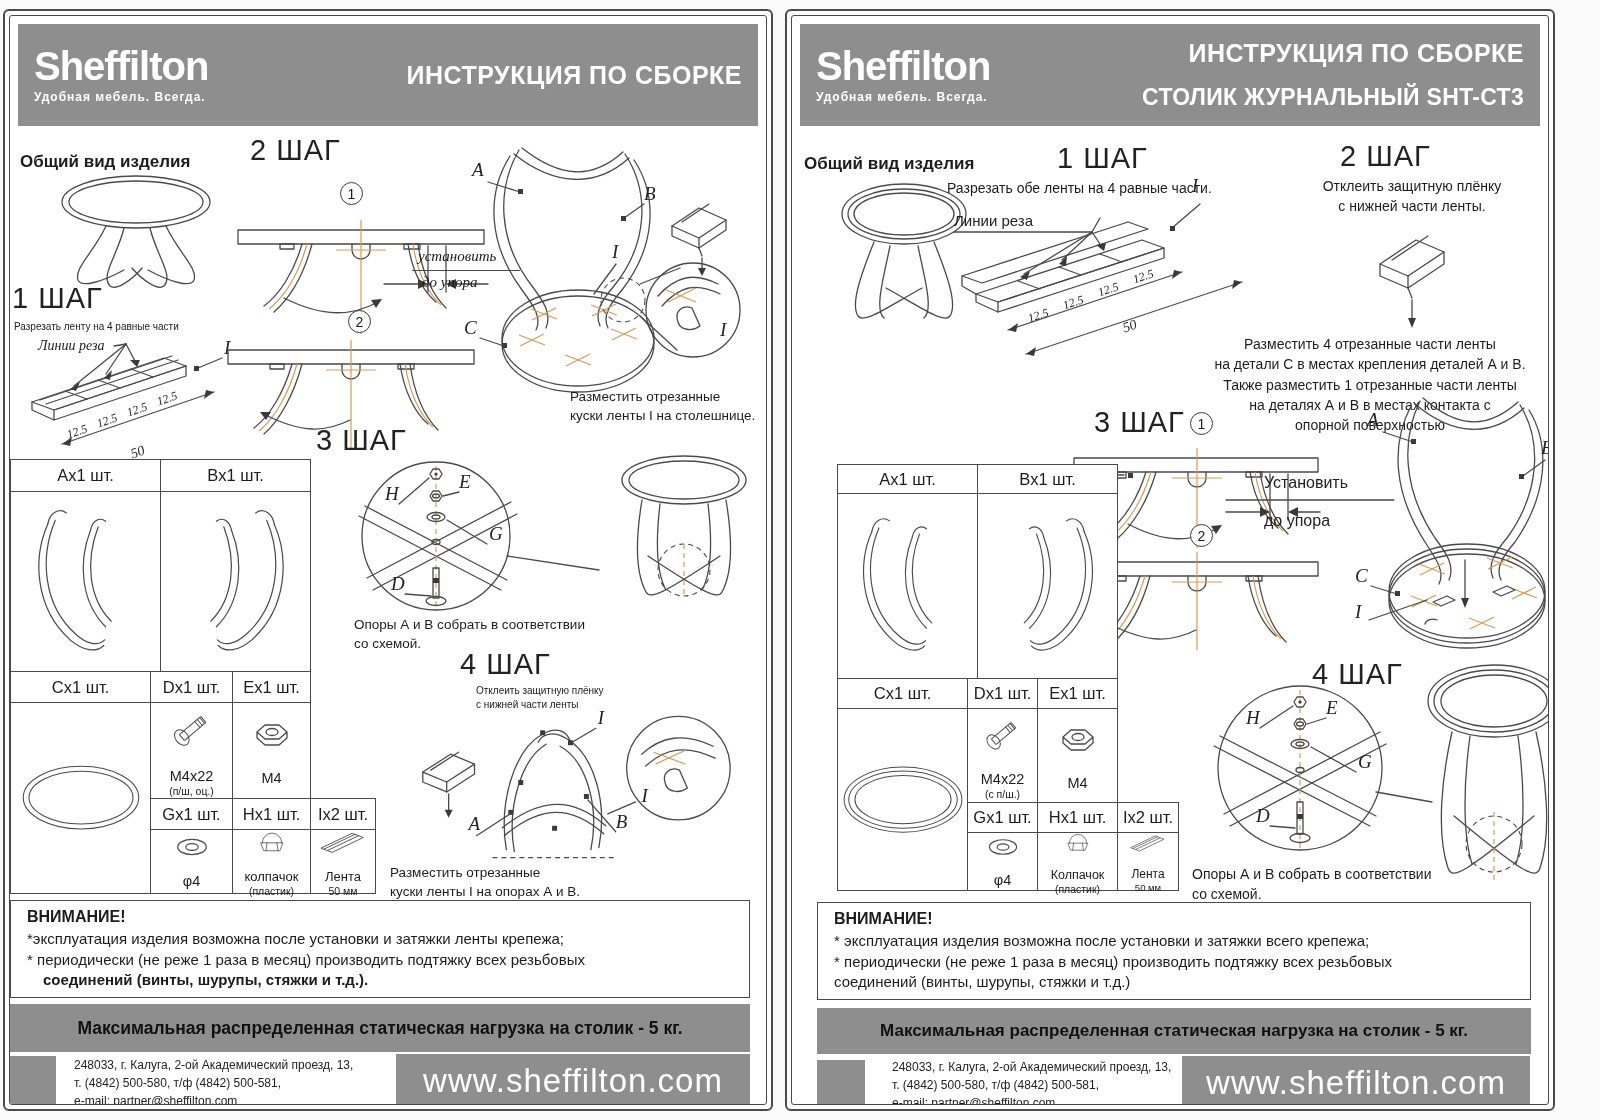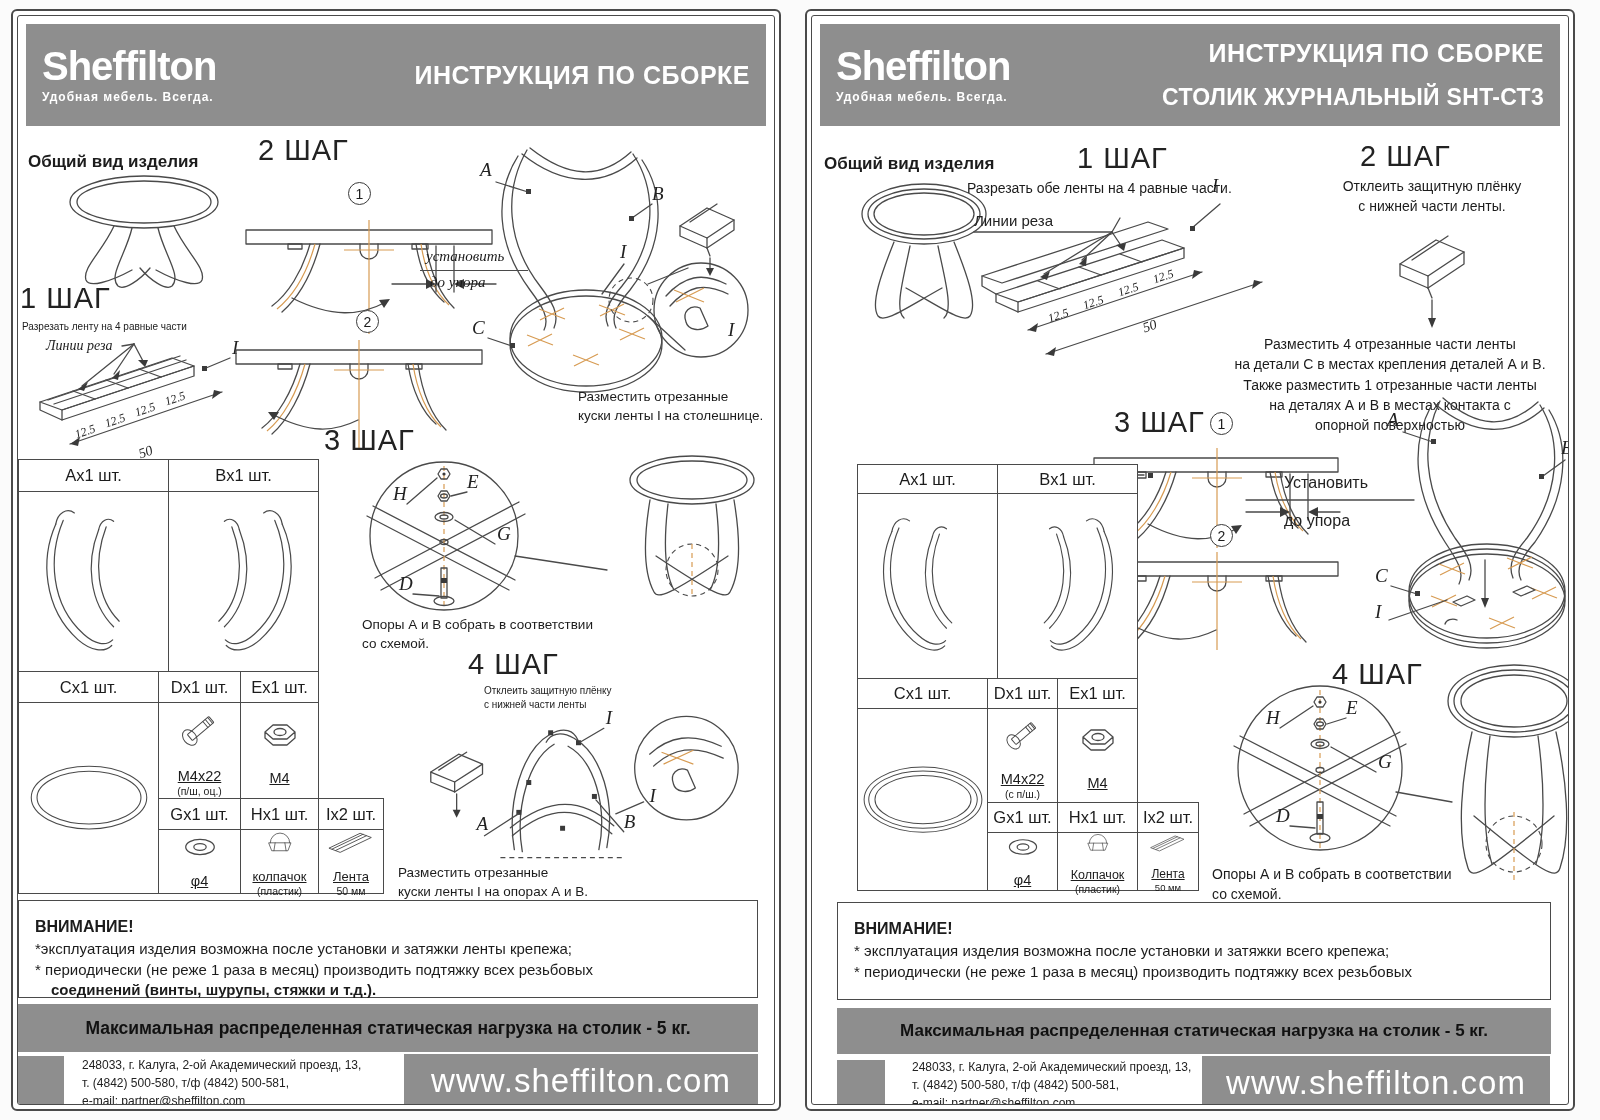--- a/index.html
+++ b/index.html
@@ -1,17 +1,17 @@
 <!DOCTYPE html>
 <html lang="ru"><head>
 <meta charset="utf-8">
 <style>
   html,body{margin:0;padding:0;background:#fbfbfb;width:1600px;height:1120px;
     font-family:"Liberation Sans",sans-serif;color:#1c1c1c;}
-  .sheet{display:flex;gap:24px;padding:9px 11px;}
+  .sheet{display:flex;gap:12px;padding:9px 3px;}
   .page{position:relative;width:770px;height:1102px;background:#fff;
     border:2px solid #4a4a4a;border-radius:6px;padding:4px;box-sizing:border-box;}
   .page-inner{position:relative;width:100%;height:100%;border:1.5px solid #4a4a4a;
     border-radius:3px;box-sizing:border-box;overflow:hidden;}
   .abs{position:absolute;}
   
   .hdr{left:8px;top:8px;right:8px;height:102px;background:#8e8e8e;display:flex;
     align-items:center;justify-content:space-between;padding:0 16px;box-sizing:border-box;color:#fff;}
   .logo-name{font-size:40px;font-weight:bold;letter-spacing:-1px;line-height:1;}
   .logo-tag{font-size:12px;font-weight:bold;letter-spacing:1px;margin-top:4px;}
@@ -25,25 +25,25 @@
   .small2{font-size:14px;line-height:1.45;}
   .cap{font-size:13.5px;line-height:1.4;}
   .ital{font-family:"Liberation Serif",serif;font-style:italic;font-size:15px;}
   .circ{width:23px;height:23px;border:1.4px solid #3a3a3a;border-radius:50%;
     display:flex;align-items:center;justify-content:center;font-size:14px;background:#fff;box-sizing:border-box;}
   .ctr{text-align:center;}
   
   .pt{border:1.5px solid #4a4a4a;box-sizing:border-box;background:#fff;display:flex;
     align-items:center;justify-content:center;flex-direction:column;}
   .pt-head{font-size:16.5px;}
-  .spec{font-size:14.5px;margin-top:14px;text-decoration:underline;}
+  .spec{font-size:14.5px;margin-top:14px;}
   .spec-sm{font-size:10.5px;margin-top:1px;}
   
   .warn{border:1.5px solid #4a4a4a;box-sizing:border-box;padding:7px 16px;}
-  .warn-t{font-size:16px;font-weight:bold;margin-bottom:3px;margin-top:10px;}
+  .warn-t{font-size:16px;font-weight:bold;margin-bottom:3px;}
   .warn-l{font-size:15px;line-height:1.38;}
   .loadbar{background:#8e8e8e;display:flex;align-items:center;justify-content:center;
     font-size:17.5px;font-weight:bold;color:#111;}
   .addr{font-size:12px;line-height:1.5;color:#222;}
   .sq{background:#8e8e8e;}
   .www{background:#8e8e8e;color:#fff;display:flex;align-items:center;justify-content:center;
     font-size:33px;letter-spacing:1px;}
   
   svg{overflow:visible;}
   .sk{stroke:#4a4a4a;fill:none;stroke-width:1.3;stroke-linecap:round;stroke-linejoin:round;}
@@ -690,20 +690,21 @@
             <line class="sk" x1="15" y1="33.5" x2="59" y2="12.5"></line>
       </svg>
       <div class="spec" style="font-size:12px">Лента</div>
       <div class="spec-sm" style="font-size:9.5px">50 мм</div>
     </div>
 
     <div class="abs warn" style="left:25px;top:886px;width:714px;height:98px;">
       <div class="warn-t">ВНИМАНИЕ!</div>
       <div class="warn-l">* эксплуатация изделия возможна после установки и затяжки всего крепежа;</div>
       <div class="warn-l">* периодически (не реже 1 раза в месяц) производить подтяжку всех резьбовых</div>
+      <div class="warn-l">соединений (винты, шурупы, стяжки и т.д.)</div>
     </div>
     <div class="abs loadbar" style="left:25px;top:992px;width:714px;height:46px;font-size:17px;">Максимальная распределенная статическая нагрузка на столик - 5 кг.</div>
     <div class="abs sq" style="left:25px;top:1044px;width:48px;height:48px;"></div>
     <div class="abs addr" style="left:100px;top:1042px;">
       <div>248033, г. Калуга, 2-ой Академический проезд, 13,</div>
       <div>т. (4842) 500-580, т/ф (4842) 500-581,</div>
       <div>e-mail: partner@sheffilton.com</div>
     </div>
     <div class="abs www" style="left:390px;top:1040px;width:348px;height:54px;">www.sheffilton.com</div>
    </div>

